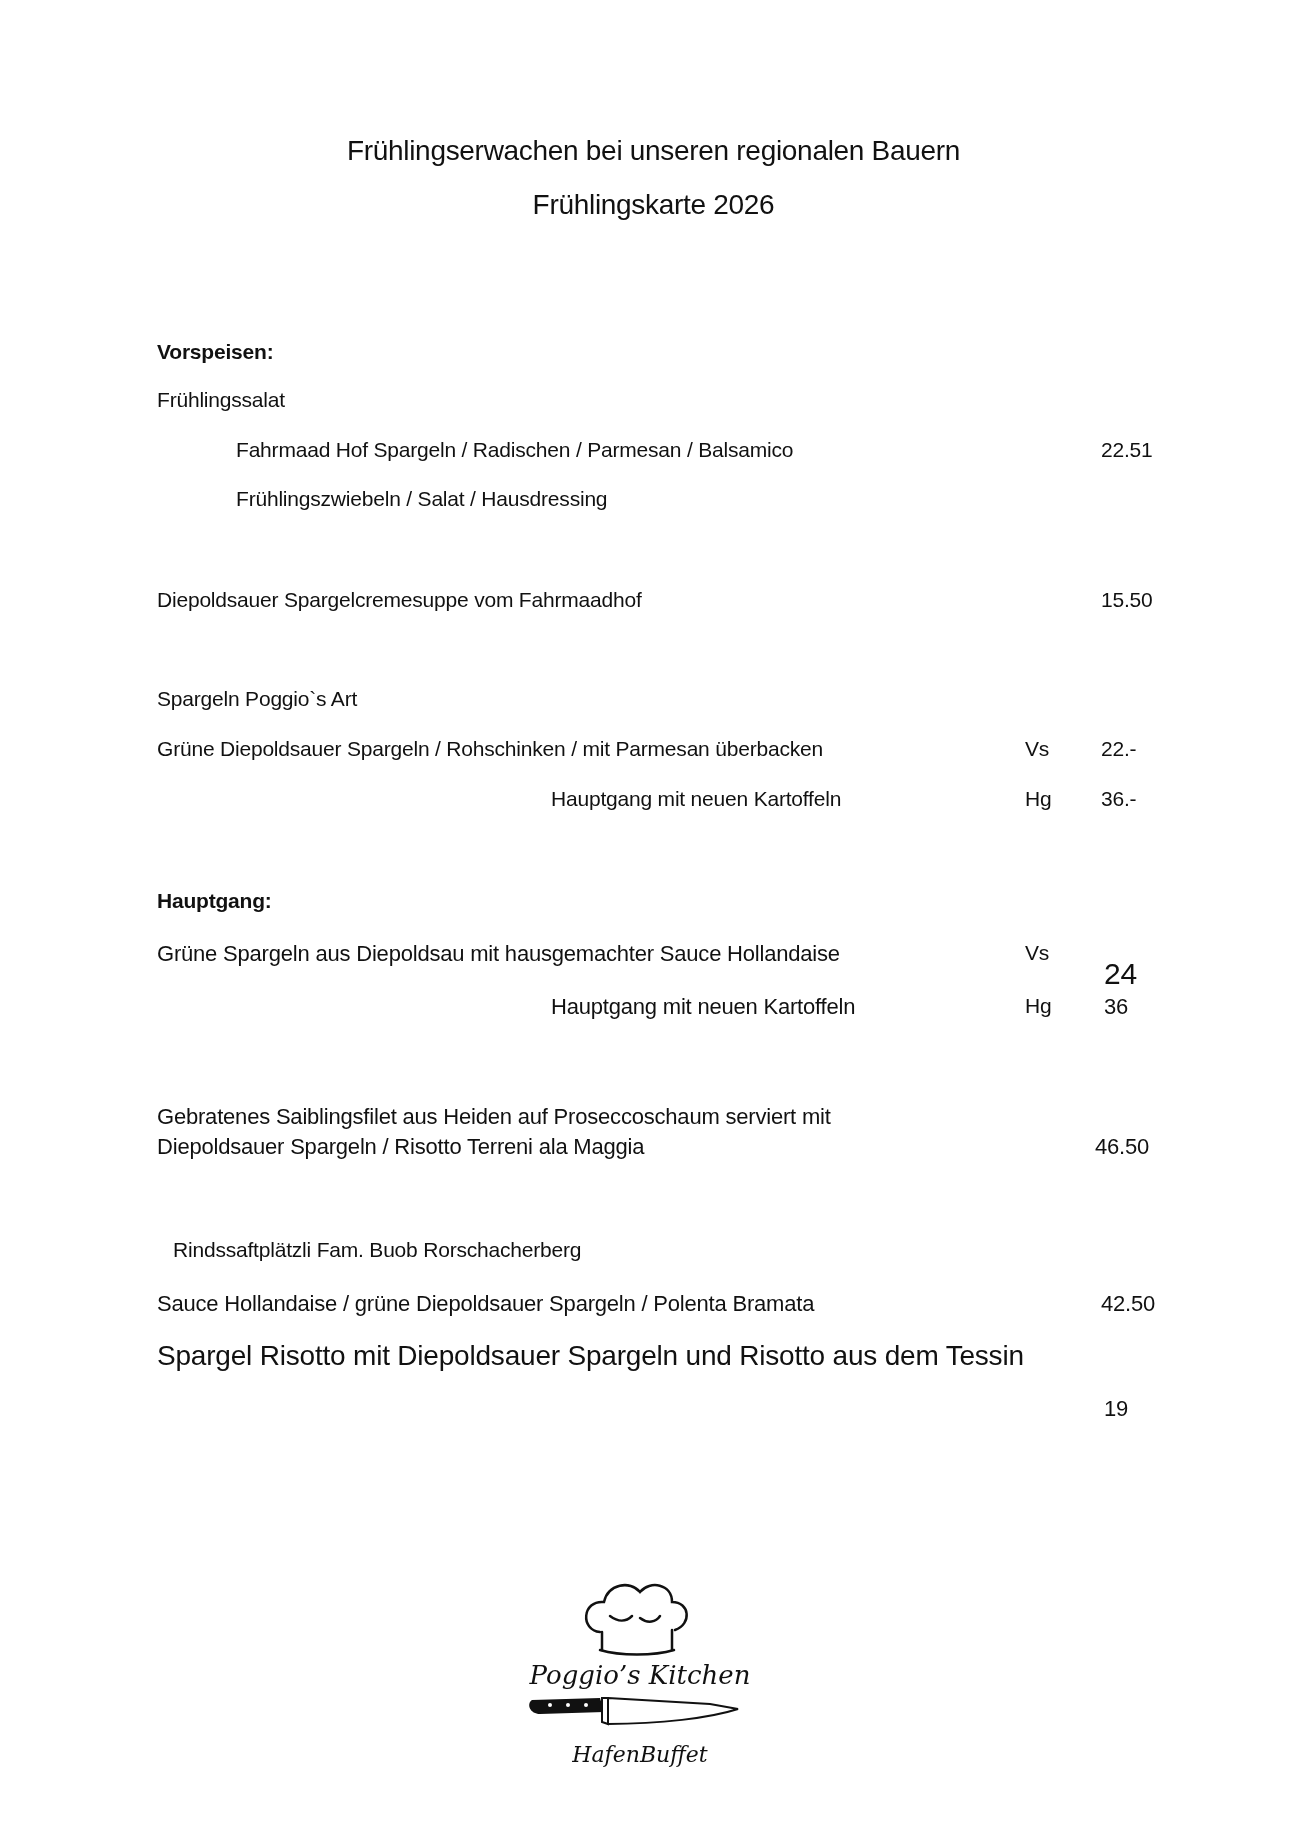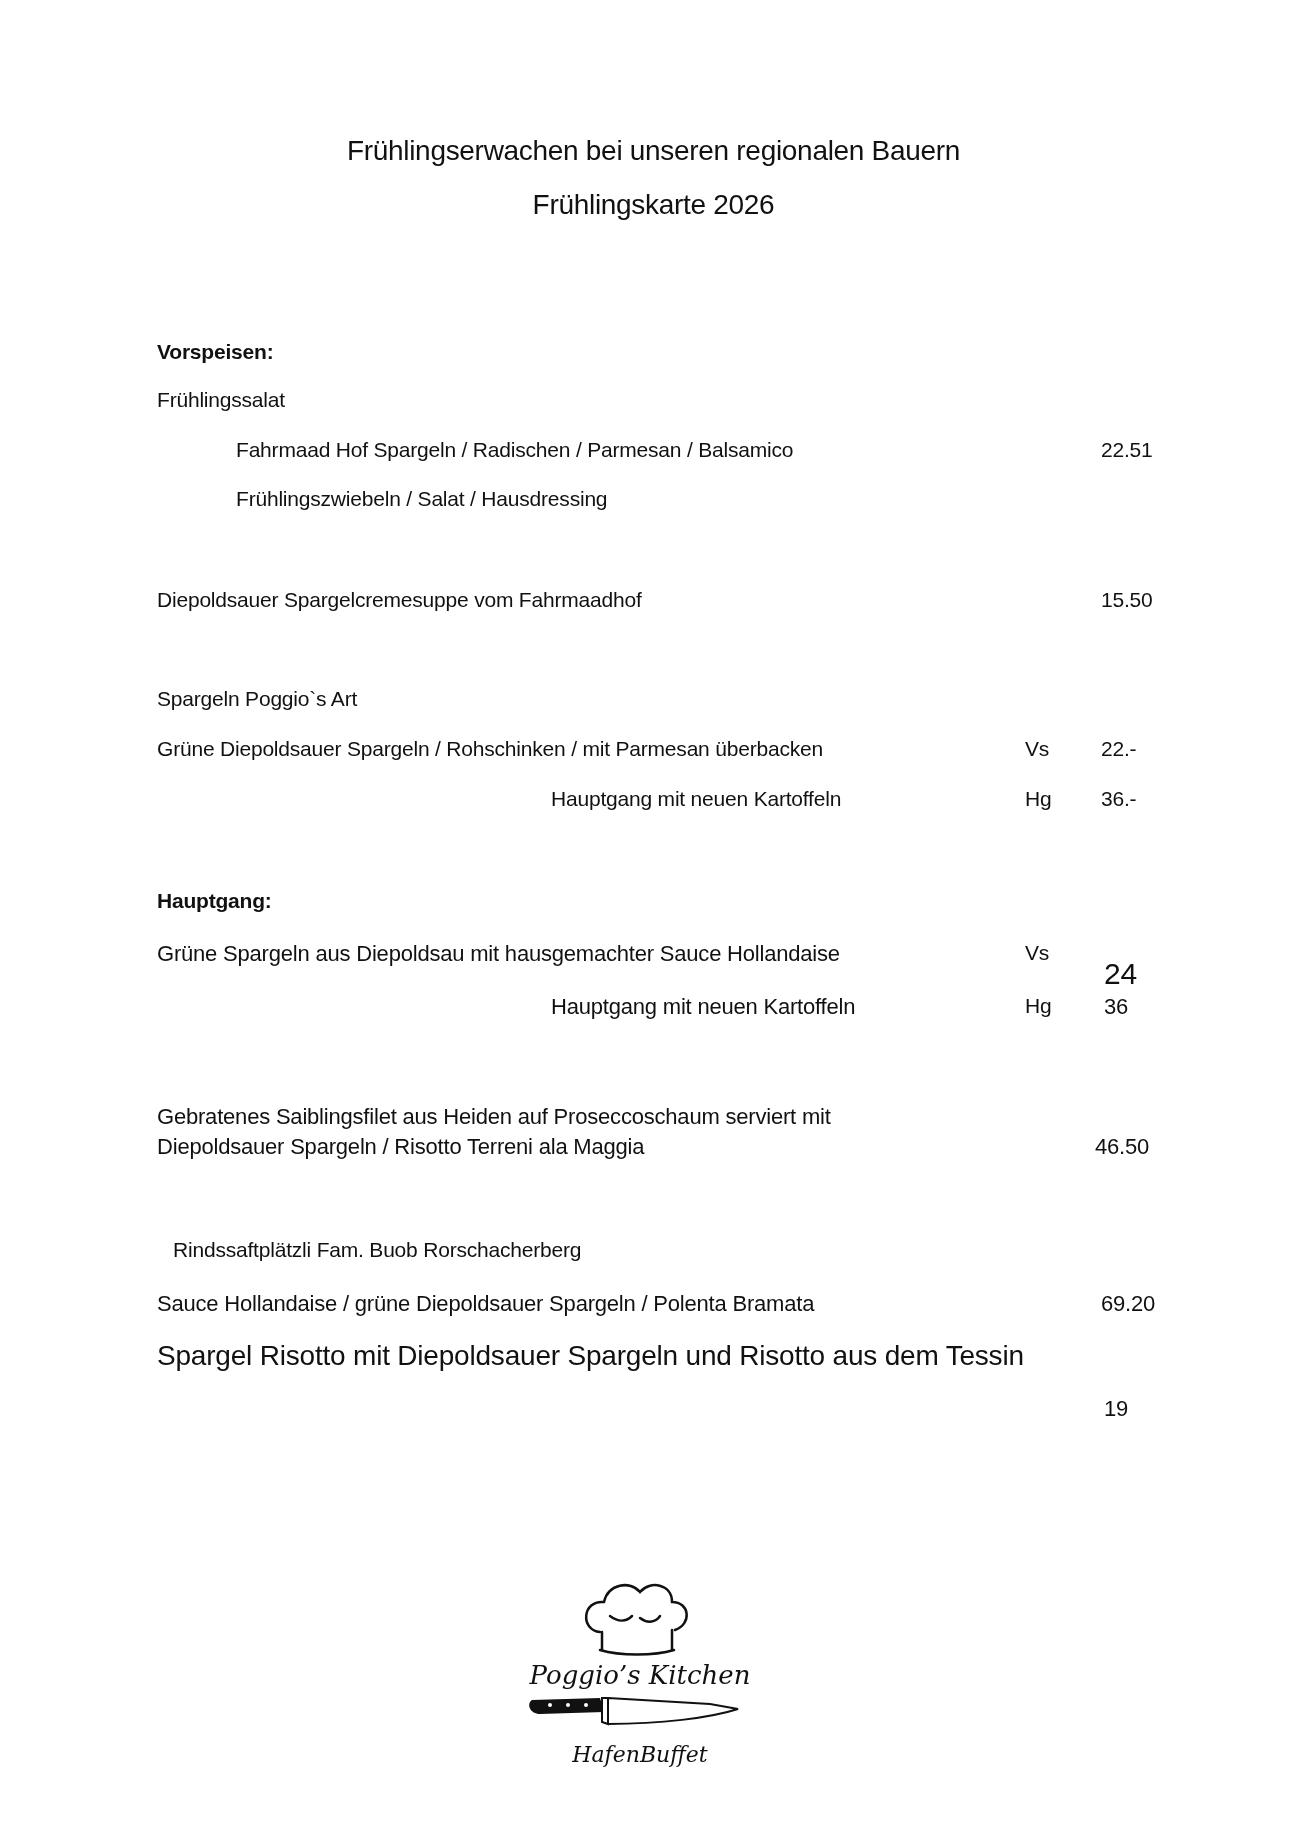--- a/index.html
+++ b/index.html
@@ -41,21 +41,21 @@
 <div class="t" style="left:551px; top:994px; font-size:22px;">Hauptgang mit neuen Kartoffeln</div>
 <div class="t" style="left:1025px; top:994px;">Hg</div>
 <div class="t" style="left:1104px; top:994px; font-size:22px;">36</div>
 
 <div class="t" style="left:157px; top:1080px; font-size:22px;margin-top:24px;">Gebratenes Saiblingsfilet aus Heiden auf Proseccoschaum serviert mit</div>
 <div class="t" style="left:157px; top:1134px; font-size:22px;">Diepoldsauer Spargeln / Risotto Terreni ala Maggia</div>
 <div class="t" style="left:1095px; top:1134px; font-size:22px;">46.50</div>
 
 <div class="t" style="left:157px; top:1238px;margin-left:16px;">Rindssaftplätzli Fam. Buob Rorschacherberg</div>
 <div class="t" style="left:157px; top:1291px; font-size:22px;">Sauce Hollandaise / grüne Diepoldsauer Spargeln / Polenta Bramata</div>
-<div class="t" style="left:1101px; top:1291px; font-size:22px;">69.20</div>
+<div class="t" style="left:1101px; top:1291px; font-size:22px;">42.50</div>
 
 <div class="t" style="left:157px; top:1340px; font-size:28px;">Spargel Risotto mit Diepoldsauer Spargeln und Risotto aus dem Tessin</div>
 <div class="t" style="left:1104px; top:1396px; font-size:22px;">19</div>
 
 <div class="logo">
   <svg width="280" height="230" viewBox="0 0 280 230" xmlns="http://www.w3.org/2000/svg">
     <g fill="none" stroke="#111" stroke-width="2.5" stroke-linecap="round">
       <path d="M100 60 C80 58 82 28 104 30 C108 12 130 8 140 20 C150 8 172 12 172 30 C190 30 192 52 175 58"></path>
       <path d="M110 44 C118 50 126 50 132 44"></path>
       <path d="M140 46 C148 52 156 50 160 44"></path>

